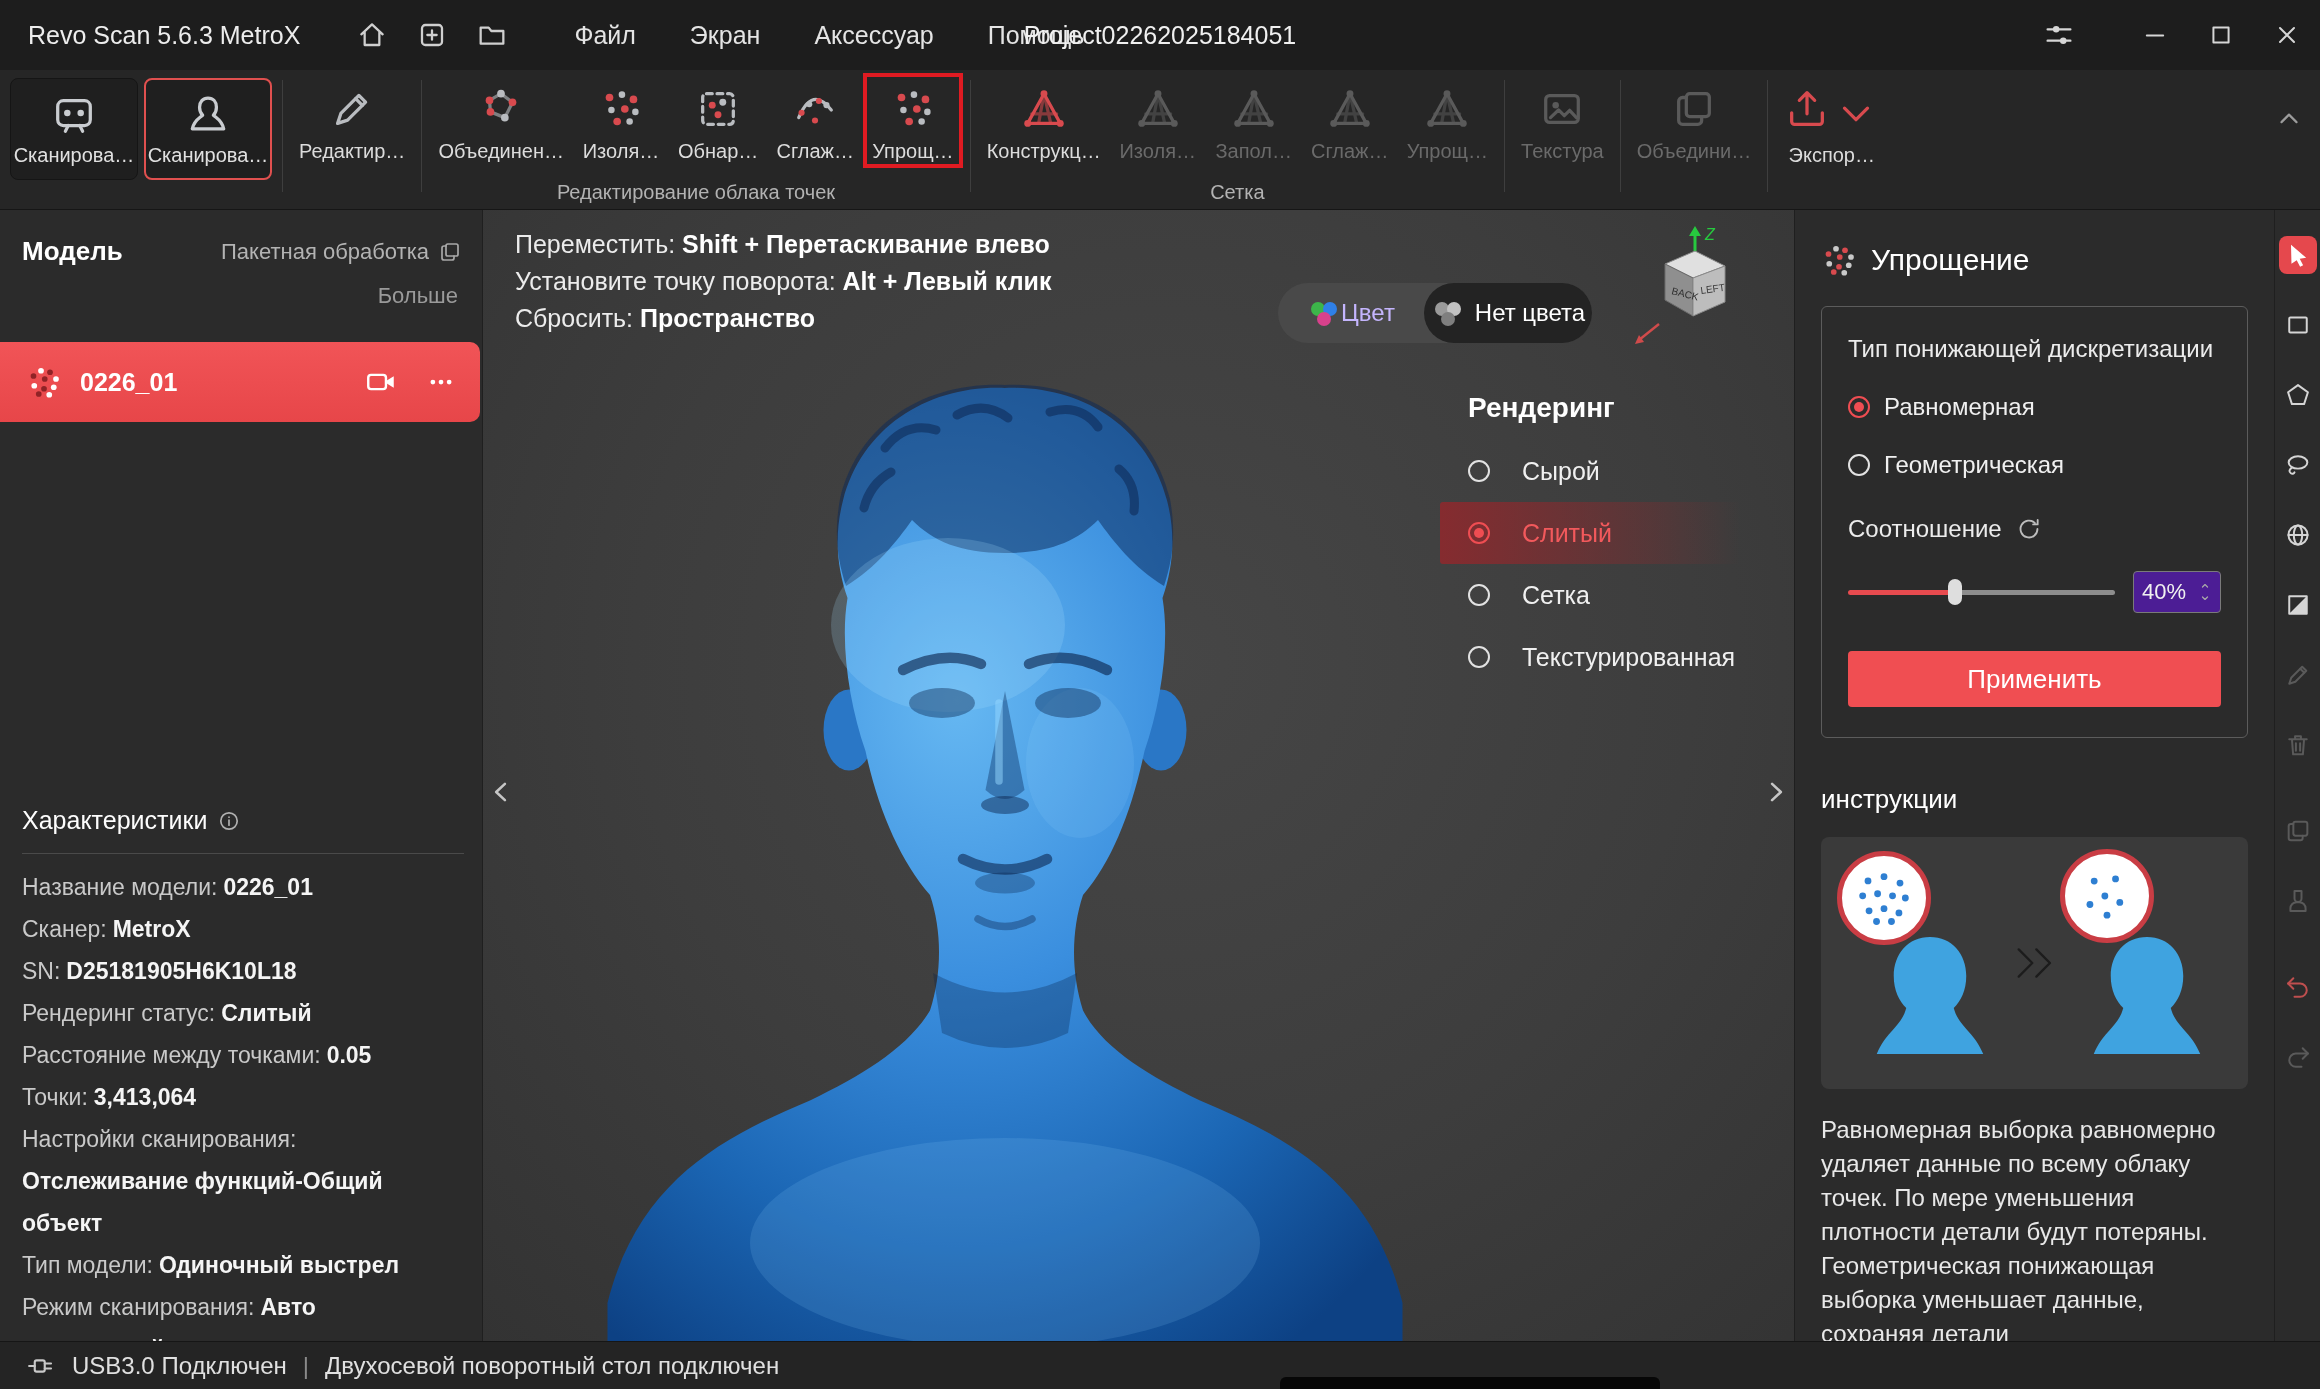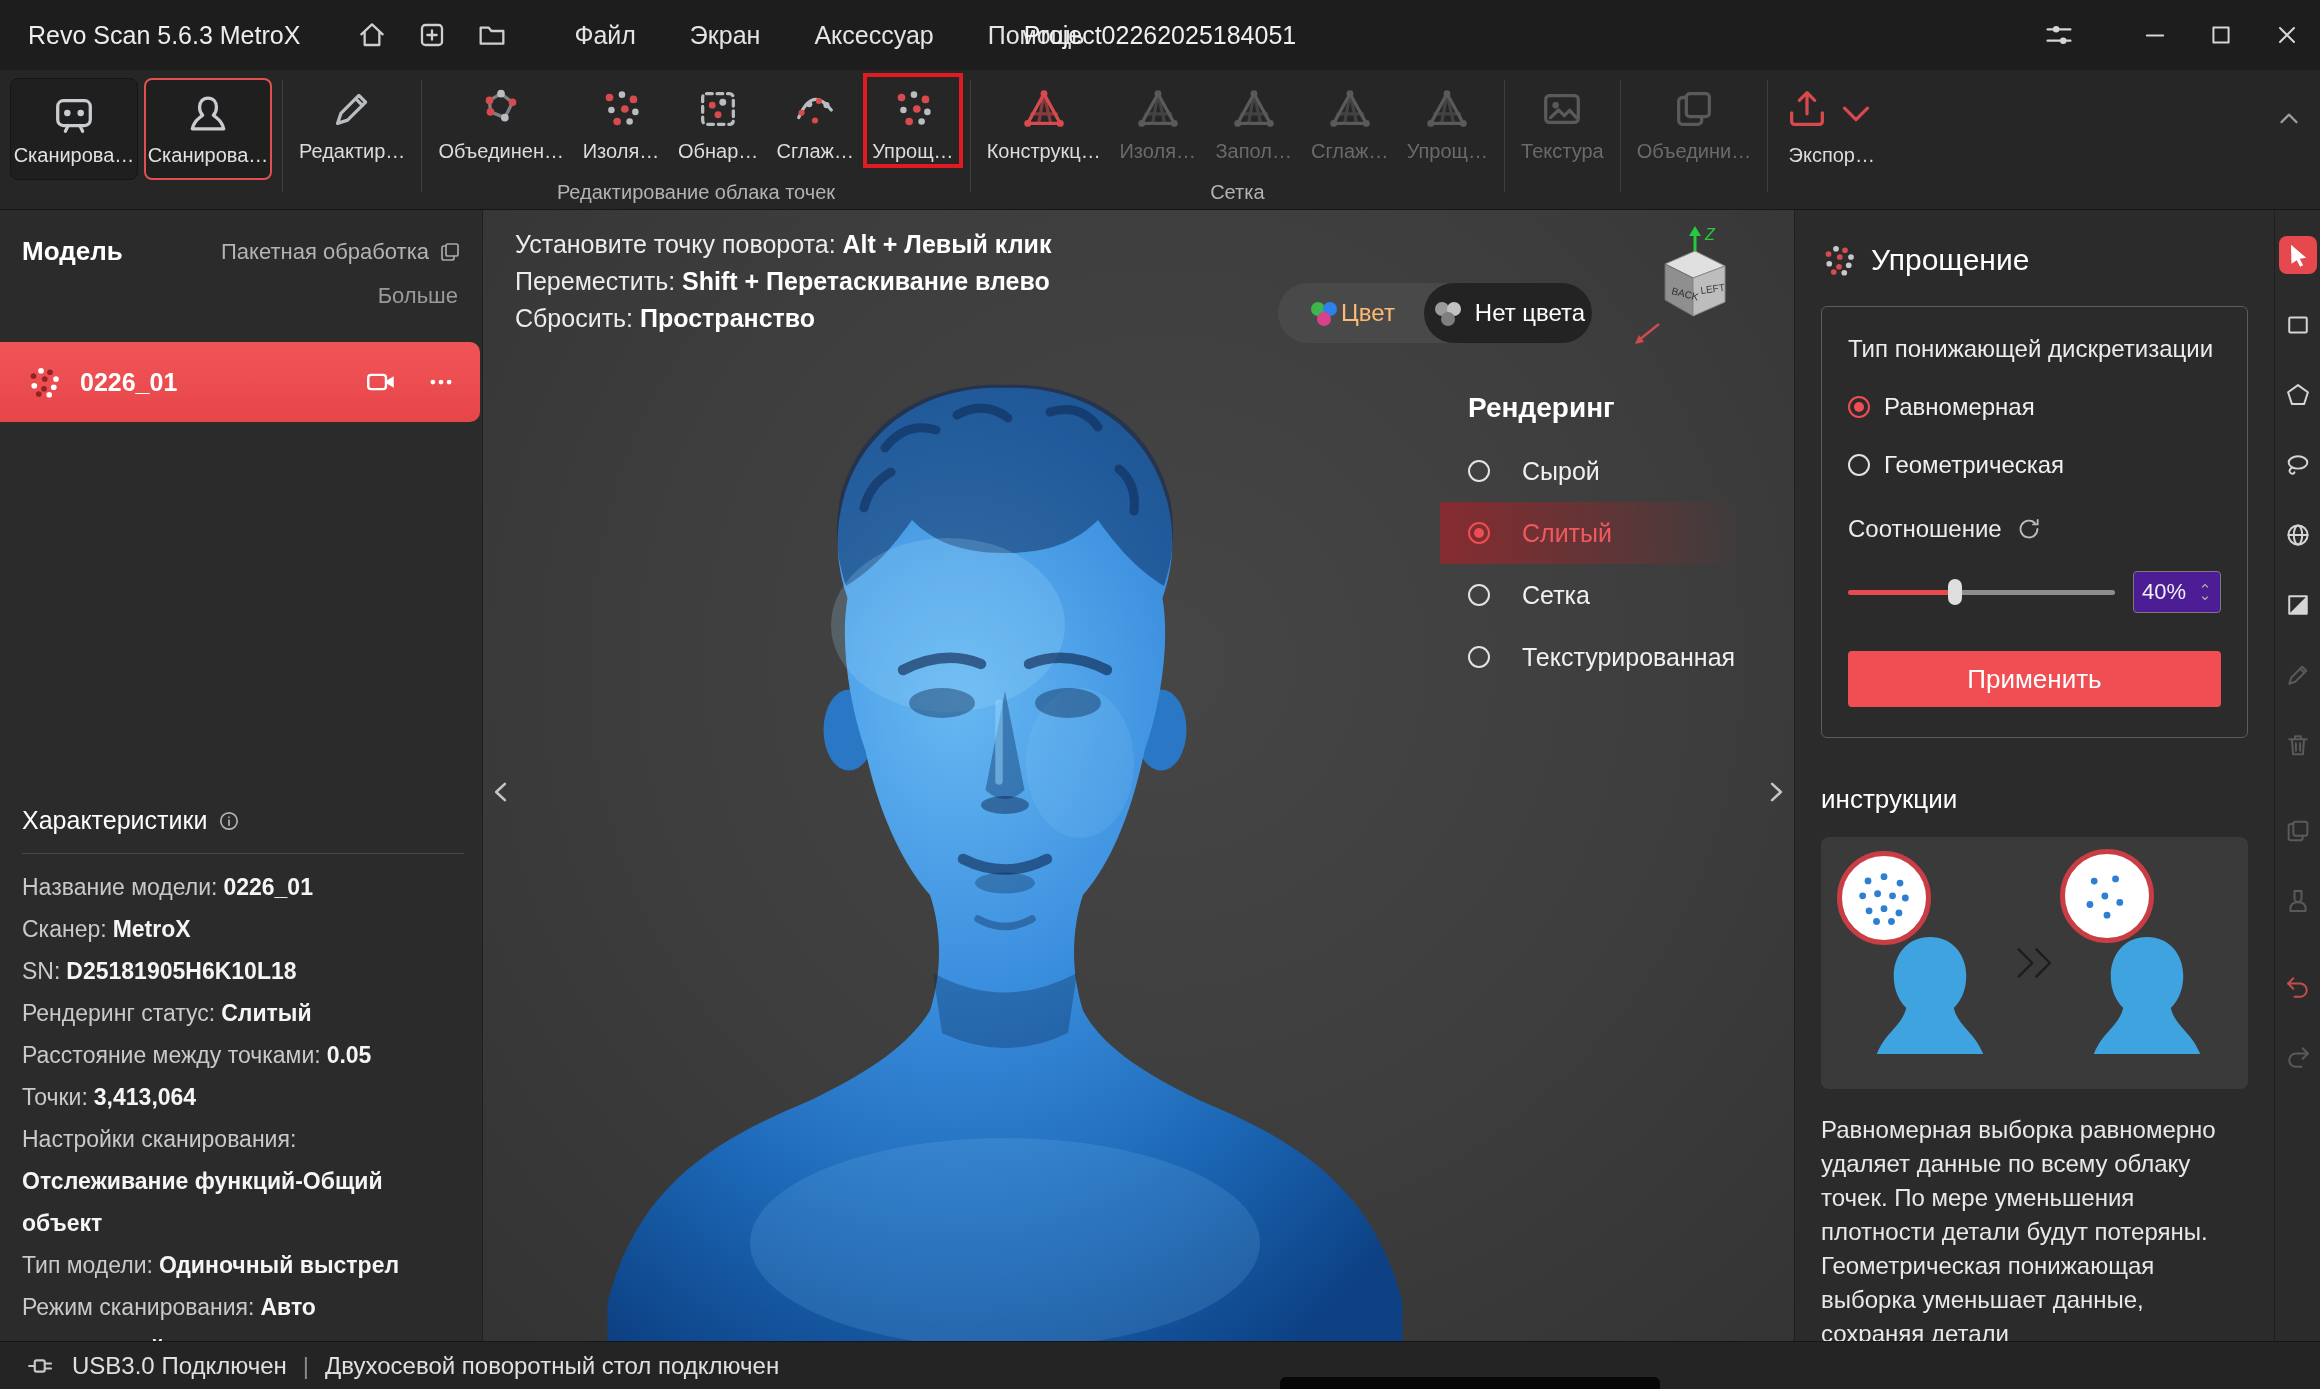--- a/index.html
+++ b/index.html
@@ -58,21 +58,21 @@
   .lp-hr{border:none;border-top:1px solid #4a4a4a;margin-top:18px}
   .props{margin-top:12px;font-size:23px;line-height:42px;color:#c9c9c9}
   .pv{color:#f5f5f5;font-weight:600;margin-left:6px}
   .prop.stack .pv{display:block;margin-left:0}
 
   
   .viewport{position:absolute;top:210px;left:483px;right:526px;bottom:48px;background:radial-gradient(ellipse at 52% 40%,#464646 0%,#3d3d3d 55%,#333 100%);overflow:hidden}
   .hints{position:absolute;left:32px;top:16px;font-size:25px;line-height:37px;color:#ececec;z-index:3}
   .hv{font-weight:700;color:#fff}
   .color-toggle{position:absolute;left:795px;top:73px;width:314px;height:60px;background:rgba(74,74,74,.92);border-radius:30px;display:flex;align-items:center;z-index:3}
-  .ct-left{flex:1;display:flex;align-items:center;justify-content:center;font-size:24px;color:#fdba74}
+  .ct-left{flex:1;display:flex;align-items:center;justify-content:center;font-size:24px;color:#c4b5fd}
   .ct-right{width:168px;height:60px;background:#232323;border-radius:30px;display:flex;align-items:center;justify-content:center;gap:10px;font-size:24px;color:#fff}
   .ct-dots{width:34px;height:28px}
   .navcube{position:absolute;left:1132px;top:14px;width:136px;height:130px;z-index:3}
   .render-overlay{position:absolute;right:54px;top:182px;width:300px;z-index:3}
   .ro-title{font-size:28px;font-weight:700;color:#fff;margin:0 0 16px 28px}
   .ro-row{display:flex;align-items:center;gap:32px;height:62px;padding-left:28px;font-size:25px;color:#f0f0f0}
   .radio{width:22px;height:22px;border:2px solid #e2e2e2;border-radius:50%;flex:0 0 auto;position:relative}
   .ro-row.selected{background:linear-gradient(90deg,rgba(137,42,46,.95),rgba(137,42,46,.3) 72%,transparent);color:#f2595c;border-radius:3px}
   .radio.sel{border-color:#ef4d52}
   .radio.sel::after{content:"";position:absolute;left:4px;top:4px;width:10px;height:10px;border-radius:50%;background:#ef4d52}
@@ -574,22 +574,22 @@
       <path d="M296 240 L296 292" stroke="rgba(150,215,255,.5)" stroke-width="5" stroke-linecap="round"></path>
       <ellipse cx="300" cy="308" rx="16" ry="6" fill="rgba(8,32,72,.45)"></ellipse>
       <path d="M272 344 q28 14 56 0" stroke="rgba(8,30,70,.55)" stroke-width="7" fill="none" stroke-linecap="round"></path>
       <ellipse cx="300" cy="360" rx="20" ry="7" fill="rgba(8,30,70,.30)"></ellipse>
       <path d="M282 384 q18 10 36 0" stroke="rgba(8,30,70,.35)" stroke-width="5" fill="none" stroke-linecap="round"></path>
       <path d="M252 420 q48 26 96 0 l-6 40 q-42 20 -84 0 z" fill="rgba(8,32,72,.30)"></path>
       <ellipse cx="300" cy="600" rx="170" ry="70" fill="rgba(140,205,255,.15)"></ellipse>
     </svg>
 
     <div class="hints" data-interactable="false">
+      <div class="hint-line"><span class="hl">Переместить:</span> <span class="hv">Shift + Перетаскивание влево</span></div>
       <div class="hint-line"><span class="hl">Установите точку поворота:</span> <span class="hv">Alt + Левый клик</span></div>
-      <div class="hint-line"><span class="hl">Переместить:</span> <span class="hv">Shift + Перетаскивание влево</span></div>
       <div class="hint-line"><span class="hl">Сбросить:</span> <span class="hv"></span><span class="hv">Пространство</span></div>
     </div>
 
     <div class="color-toggle" data-interactable="true">
       <span class="ct-left" data-interactable="true">
         <svg class="ct-dots" viewBox="0 0 34 28" data-interactable="false">
           <circle cx="11" cy="10" r="7" fill="#3cb54a"></circle>
             <circle cx="23" cy="10" r="7" fill="#2f80e8"></circle>
             <circle cx="17" cy="20" r="7" fill="#d8418c"></circle>
         </svg>

